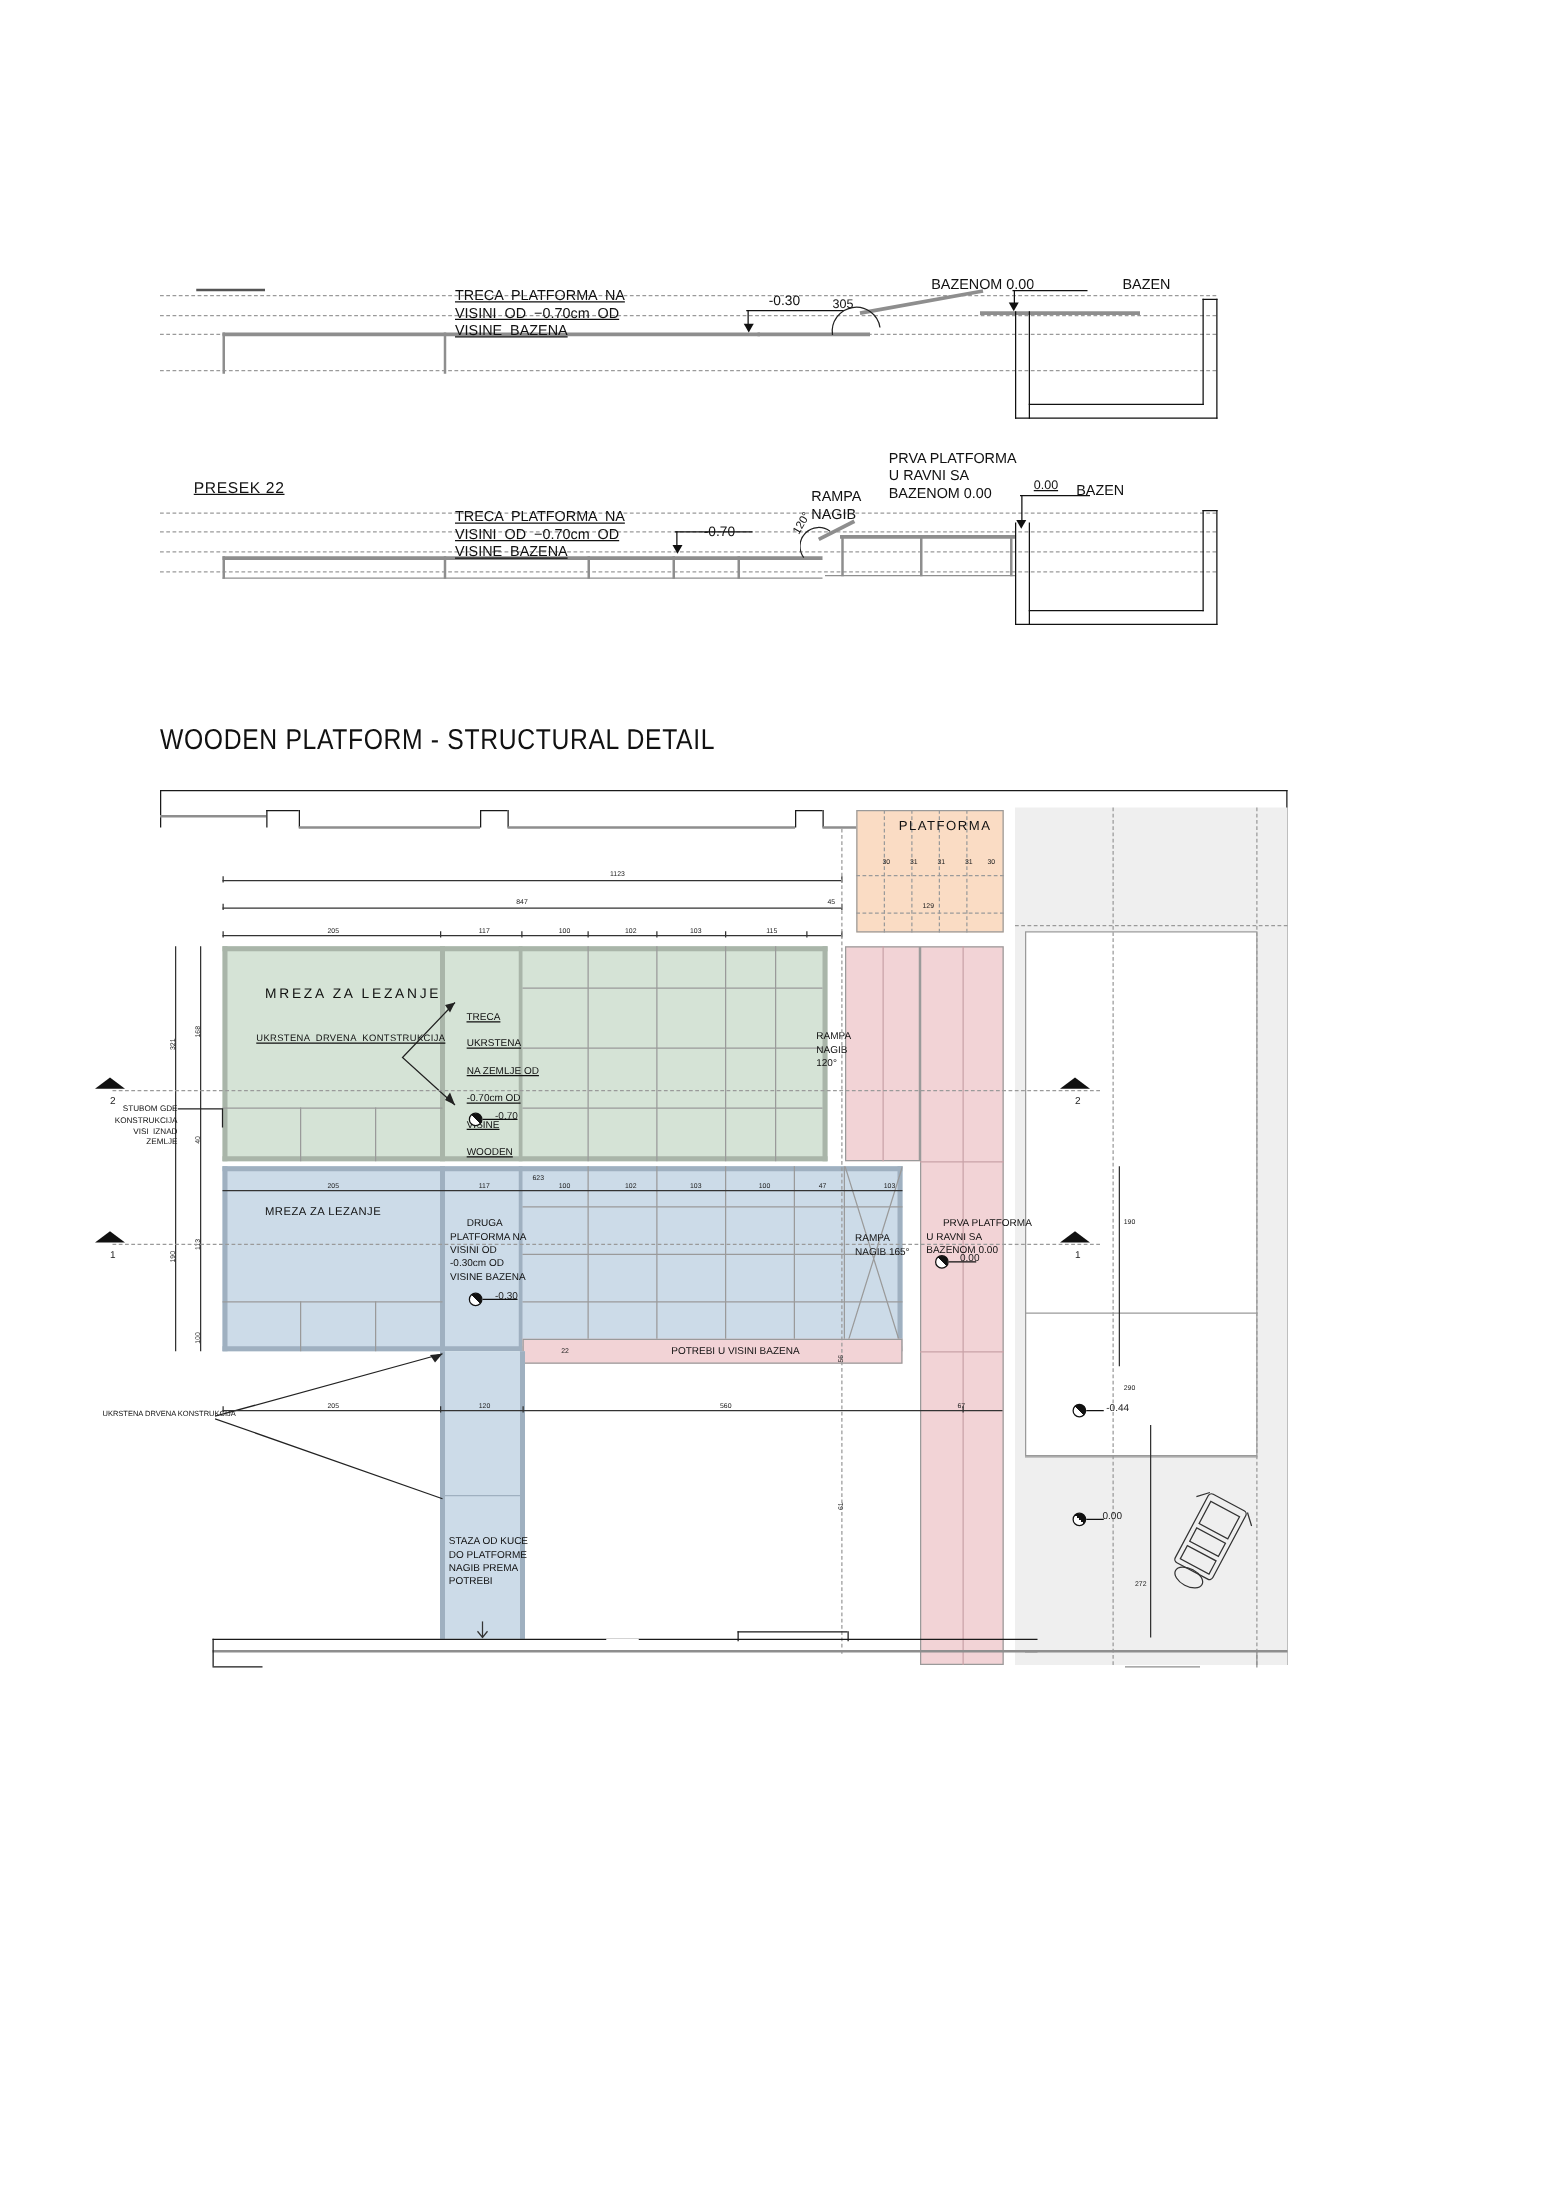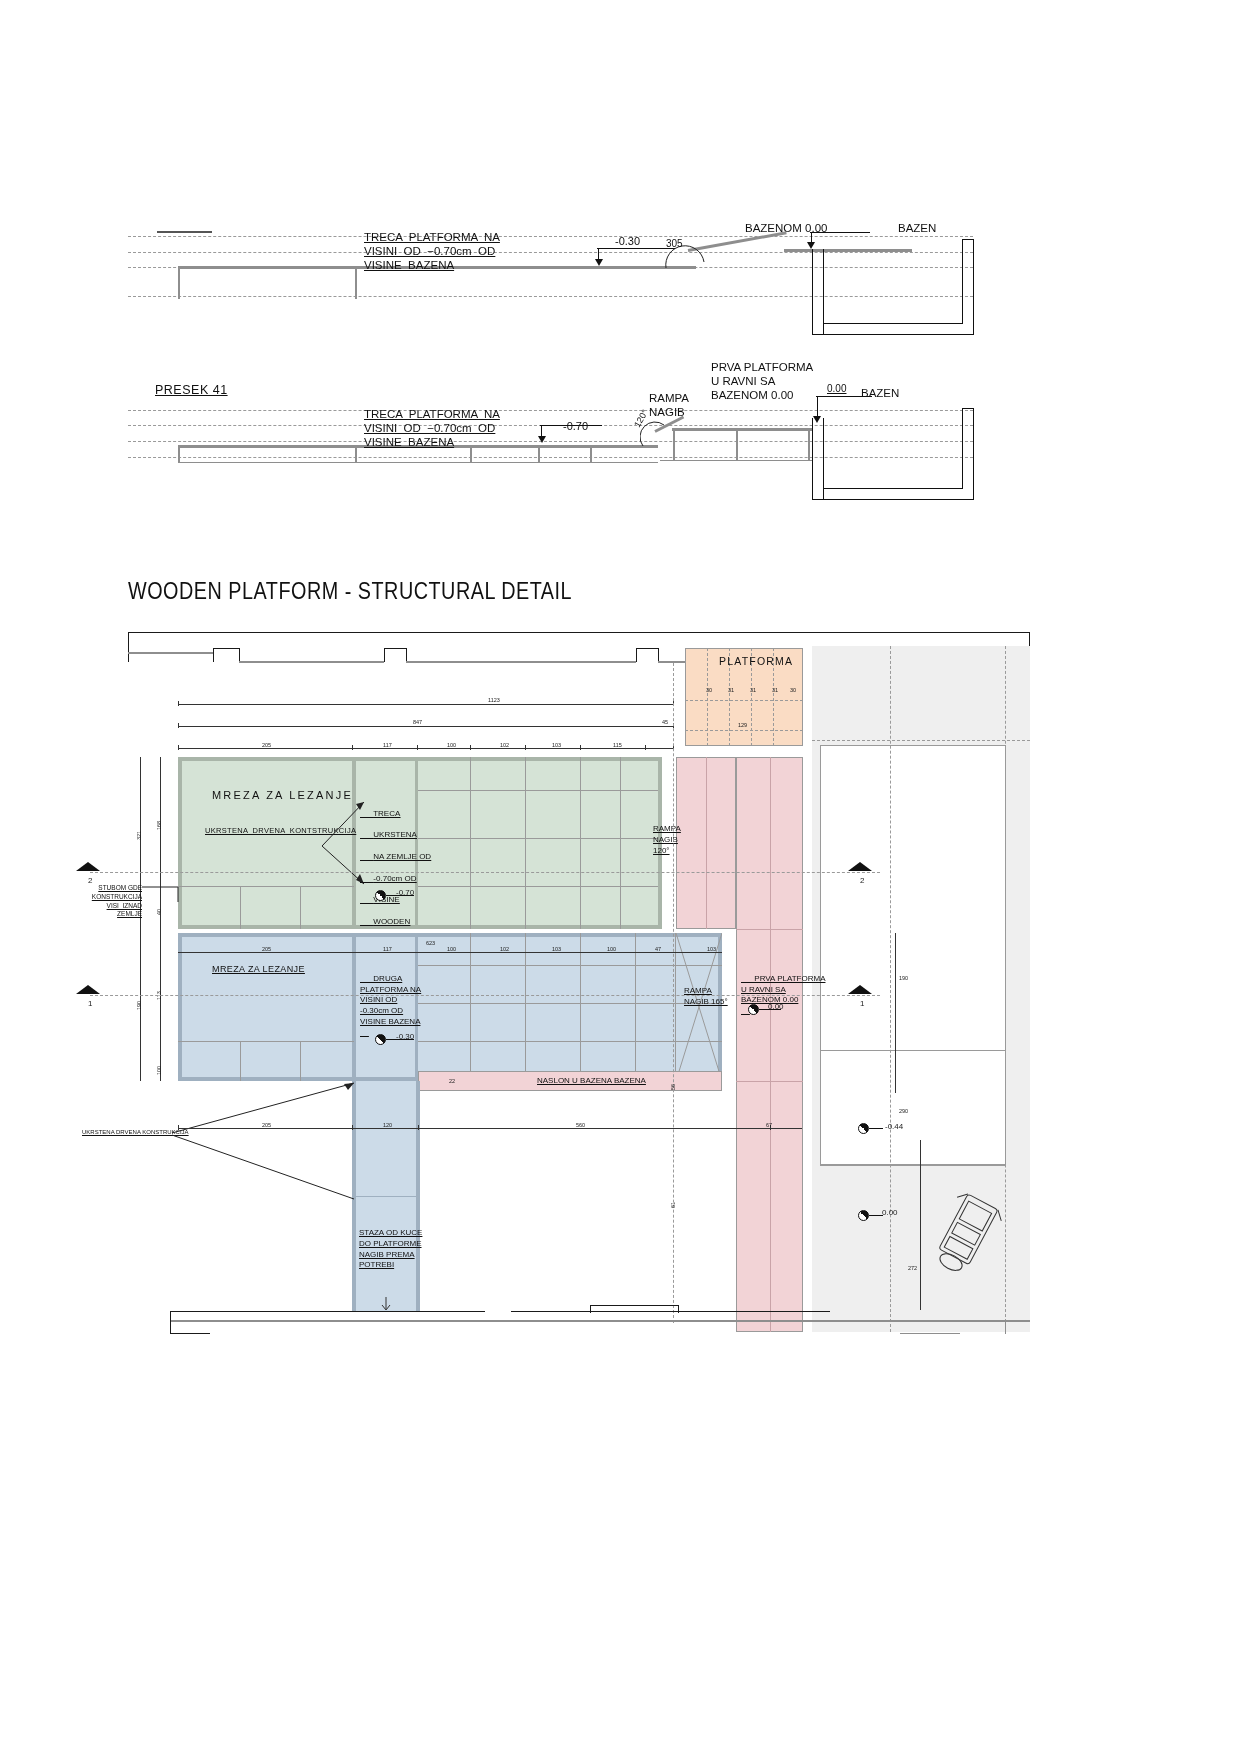--- a/index.html
+++ b/index.html
@@ -35,21 +35,21 @@
   .fill-blue  { position:absolute; background:#ccdbe8; }
   .fill-pink  { position:absolute; background:#f2d3d6; }
   .fill-peach { position:absolute; background:#fadcc4; }
   .fill-gray  { position:absolute; background:#efefef; }
   .fill-white { position:absolute; background:#ffffff; }
 
   .edge { position:absolute; border:1px solid #9a9a9a; }
   .beam { position:absolute; background:#a9b5a9; }
   .beamb { position:absolute; background:#9fb0c0; }
 
-  .plan-txt { position:absolute; font-size:9px; white-space:pre; line-height:1.35;text-decoration:underline; }
+  .plan-txt { position:absolute; font-size:9px; white-space:pre; line-height:1.35; }
   .plan-txt-u { text-decoration:underline; }
   .tiny { position:absolute; font-size:5.5px; color:#222; white-space:pre; }
   .tiny-r { position:absolute; font-size:5.5px; color:#222; white-space:pre;
             transform:rotate(-90deg); transform-origin:left top; }
   .lbl-sp { position:absolute; font-size:11px; letter-spacing:2.2px; }
 
   
   .dimline { position:absolute; height:1px; background:#333; }
   .dimv { position:absolute; width:1px; background:#333; }
   .tick { position:absolute; width:1px; height:5px; background:#333; }
@@ -125,21 +125,21 @@
       <div class="txt u" style="left:364px; top:259px; font-size:11.5px;">VISINE  BAZENA</div>
     </div>
   </div>
 
   <div>
     <div class="dash" style="left:128px; top:410px; width:845px;"></div>
     <div class="dash" style="left:128px; top:425px; width:845px;"></div>
     <div class="dash" style="left:128px; top:441px; width:845px;"></div>
     <div class="dash" style="left:128px; top:457px; width:845px;"></div>
 
-    <div class="sec-label u" style="left:155px; top:383px;">PRESEK 41</div>
+    <div class="sec-label u" style="left:155px; top:383px;">PRESEK 22</div>
 
     <div class="grayline" style="left:178px; top:445px; width:480px; height:3px;"></div>
     <div class="grayline" style="left:178px; top:445px; width:2px; height:18px;"></div>
     <div class="grayline" style="left:355px; top:445px; width:2px; height:18px;"></div>
     <div class="grayline" style="left:470px; top:445px; width:2px; height:18px;"></div>
     <div class="grayline" style="left:538px; top:445px; width:2px; height:18px;"></div>
     <div class="grayline" style="left:590px; top:445px; width:2px; height:18px;"></div>
     <div class="hline" style="left:178px; top:462px; width:480px; background:#8e8e8e;"></div>
 
     <div class="grayline" style="left:655px; top:430px; width:32px; height:3px; transform:rotate(-27deg); transform-origin:left center;"></div>
@@ -349,21 +349,21 @@
 
     <div class="plan-txt" style="left:741px; top:963px; font-size:8px;">
       PRVA PLATFORMA<br>U RAVNI SA<br>BAZENOM 0.00
     </div>
     <div class="lvl2" style="left:748px; top:1004px;"></div>
     <div class="hline" style="left:759px; top:1009px; width:22px;"></div>
     <div class="tiny" style="left:768px; top:1002px; font-size:8px;">0.00</div>
 
     <div class="fill-pink" style="left:418px; top:1071px; width:304px; height:20px;"></div>
     <div class="edge" style="left:418px; top:1071px; width:304px; height:20px;"></div>
-    <div class="plan-txt" style="left:537px; top:1076px; font-size:8px;">NASLON U BAZENA BAZENA</div>
+    <div class="plan-txt" style="left:537px; top:1076px; font-size:8px;">POTREBI U VISINI BAZENA</div>
     <div class="tiny" style="left:449px; top:1078px;">22</div>
 
     <div class="fill-blue" style="left:352px; top:1081px; width:68px; height:230px;"></div>
     <div class="beamb" style="left:352px; top:1081px; width:4px; height:230px;"></div>
     <div class="beamb" style="left:416px; top:1081px; width:4px; height:230px;"></div>
     <div class="hline" style="left:352px; top:1196px; width:68px; background:#9fb0c0;"></div>
     <div class="plan-txt" style="left:359px; top:1228px; font-size:8px;">STAZA OD KUCE<br>DO PLATFORME<br>NAGIB PREMA<br>POTREBI</div>
     <svg class="abs" style="left:380px; top:1297px; width:12px; height:14px;">
       <path d="M6,0 L6,12 M2,8 L6,13 L10,8" stroke="#333" stroke-width="1" fill="none"></path>
     </svg>

